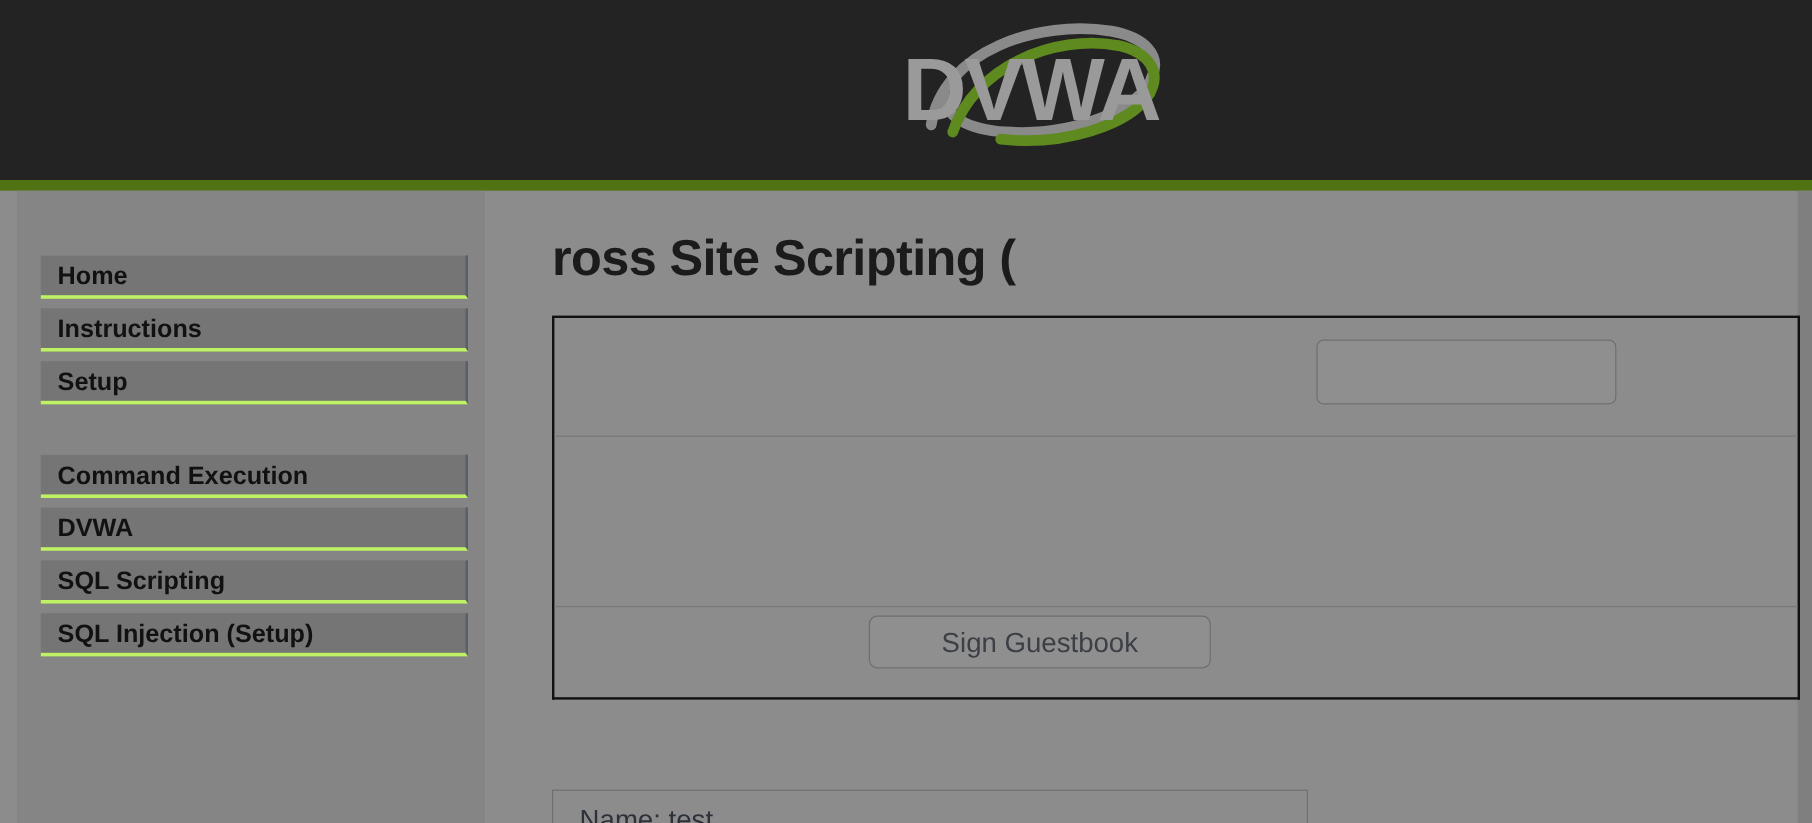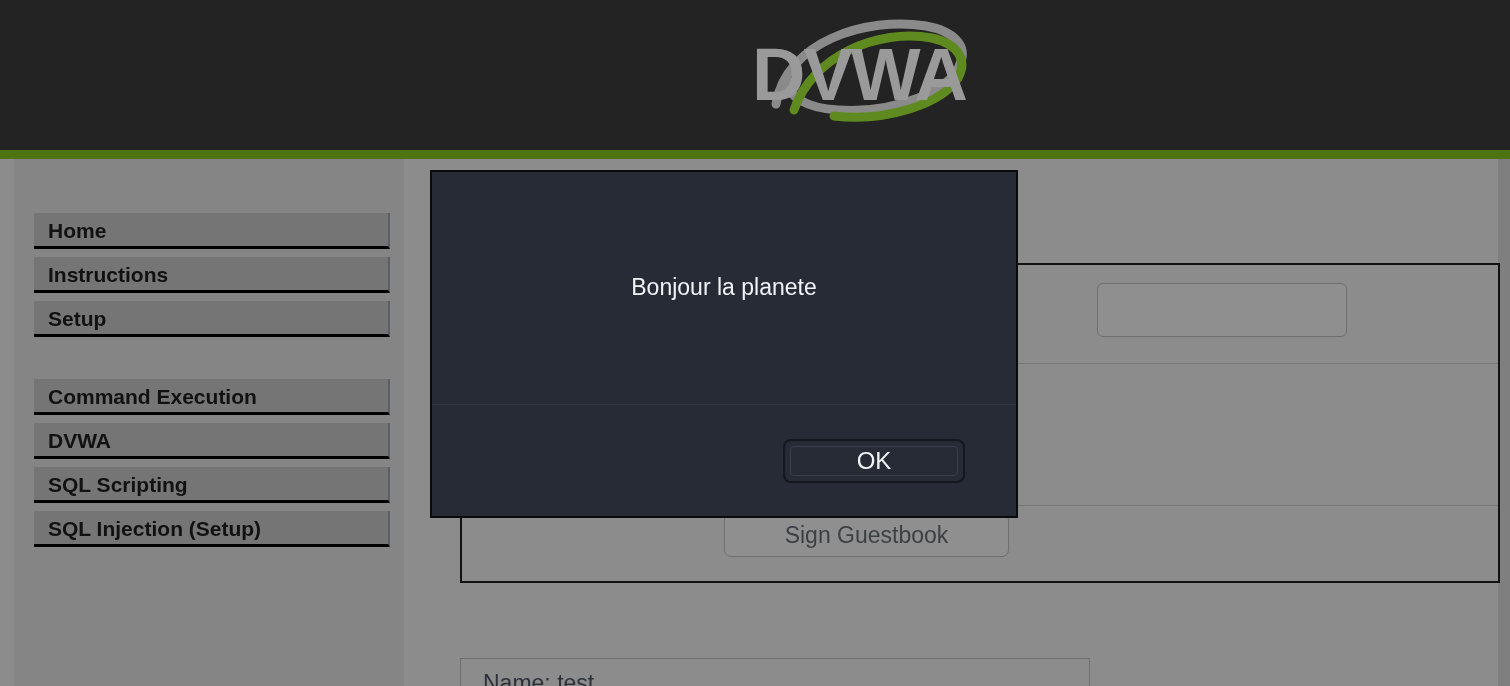--- a/index.html
+++ b/index.html
@@ -71,21 +71,21 @@
   }
   .nav-group { margin-top: 0; }
   .nav-item {
     display: block;
     position: relative;
     margin: 0 14px 8px 20px;
     height: 36px;
     line-height: 36px;
     background: #757575;
     border-right: 2px solid #595e6b;
-    border-bottom: 3px solid #000000;
+    border-bottom: 3px solid #bef264;
     color: #111;
     font-weight: bold;
     font-size: 21px;
     padding-left: 14px;
     box-sizing: border-box;
     text-decoration: none;
     white-space: nowrap;
     overflow: hidden;
   }
   .nav-spacer { height: 34px; }
@@ -311,25 +311,14 @@
       <div class="row-rule-1"></div>
       <div class="row-rule-2"></div>
       <div class="guestbook-btn">Sign Guestbook</div>
     </section>
 
     <div class="entry-box">
       <div class="entry-text">Name: test</div>
     </div>
   </main>
 
-  <div class="dialog" role="dialog">
-    <div class="dialog-msg-area">
-      <div class="dialog-msg">Bonjour la planete</div>
-    </div>
-    <div class="dialog-divider"></div>
-    <div class="dialog-btn-area">
-      <div class="ok-button">
-        <div class="ok-button-inner">OK</div>
-      </div>
-    </div>
-  </div>
 
 </div>
 
 </body></html>

